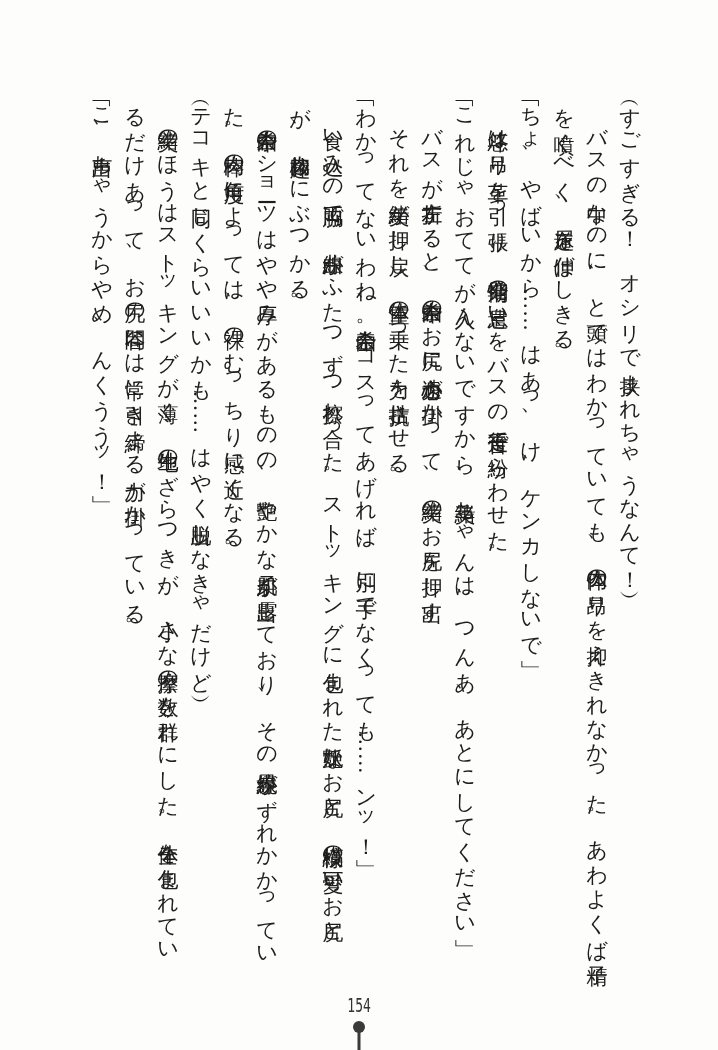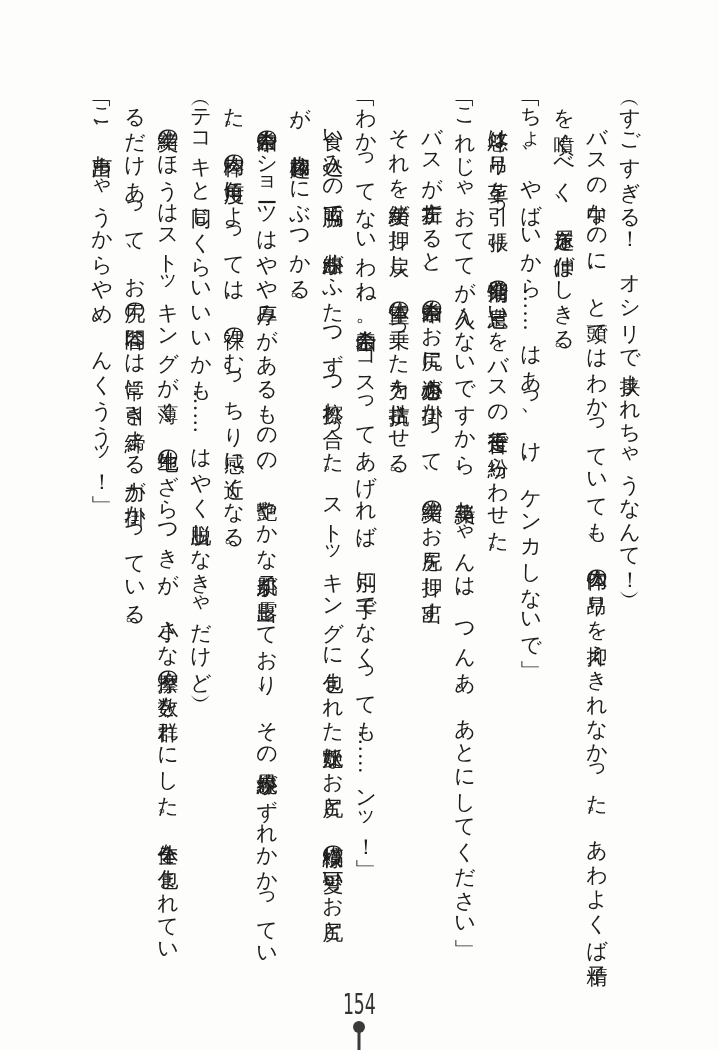--- a/index.html
+++ b/index.html
@@ -42,21 +42,21 @@
     text-indent: 1em;
   }
   
   .page-number {
     position: absolute;
     top: 992px;
     left: 0;
     right: 0;
     text-align: center;
     font-family: "DejaVu Sans Mono", "Liberation Mono", monospace;
-    font-size: 28px;
+    font-size: 20px;
     color: #333333;
     line-height: 26px;
   }
   .page-number span {
     display: inline-block;
     transform: scaleX(0.65);
   }
   .footer-dot {
     position: absolute;
     top: 1021px;

